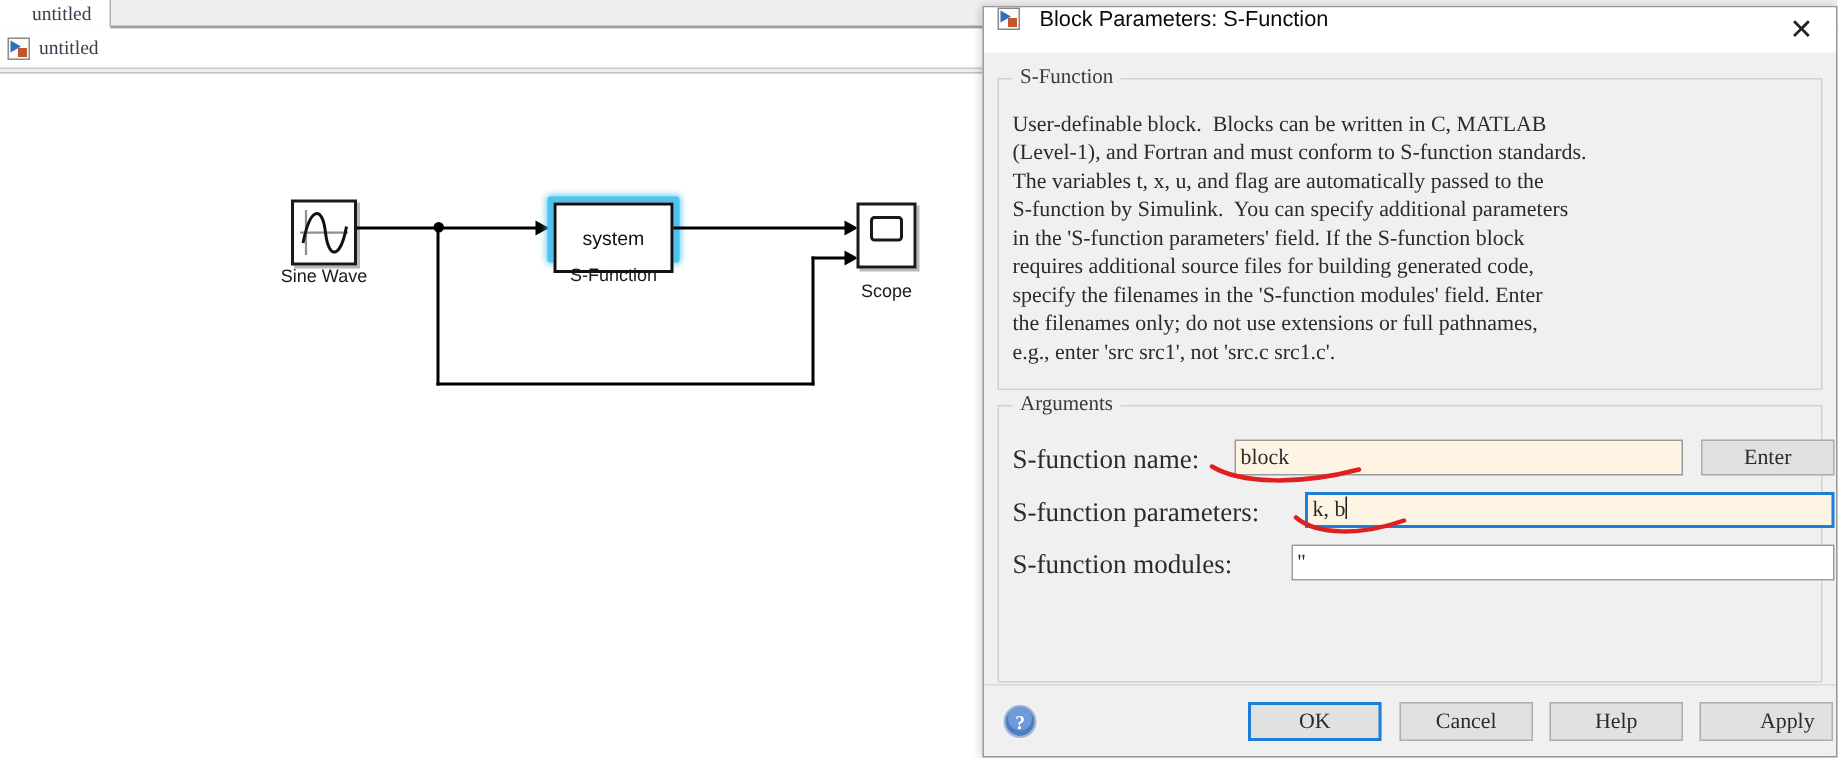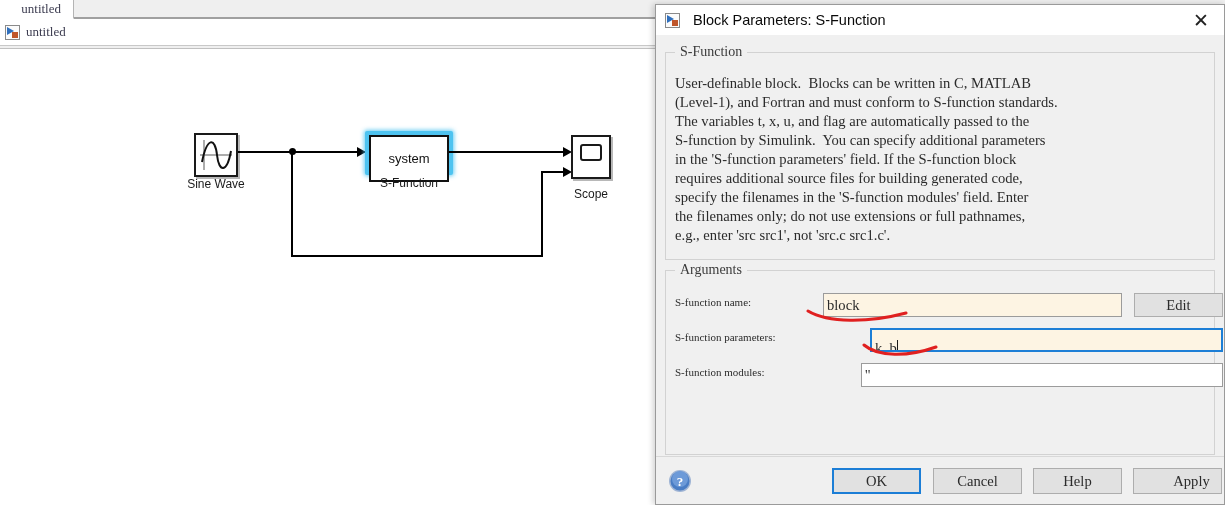--- a/index.html
+++ b/index.html
@@ -123,21 +123,21 @@
   
   #dialog {
     position:absolute; left:655px; top:4px; width:570px; height:501px;
     background:#f0f0f0;
     border:1px solid #9a9a9a;
     box-shadow:-2px 0 6px rgba(0,0,0,0.18);
   }
   #dialog-titlebar {
     position:absolute; left:0; top:0; width:568px; height:30px;
     background:#ffffff;
-    display:flex; align-items:center;
+    display:flex; 
   }
   #dialog-title {
     font-size:14.5px; color:#0a0a0a; margin-left:7px;
     font-family:"Liberation Sans", sans-serif;
   }
   #dialog-close {
     position:absolute; right:0; top:0; width:46px; height:30px;
     display:flex; align-items:center; justify-content:center;
     font-size:19px; color:#222; cursor:pointer;
     font-family:"DejaVu Sans", sans-serif;
@@ -162,32 +162,32 @@
     font-size:14.6px; line-height:19px; color:#2b2b2b;
     white-space:pre-wrap;
   }
 
   #gb-arguments { left:9px; top:265px; width:550px; height:185px; }
 
   .arg-row { position:absolute; left:0; height:24px; }
   .arg-label {
     position:absolute; top:3px;
     font-family:"Liberation Serif", serif;
-    font-size:11px; color:#2b2b2b; white-space:nowrap;
+    font-size:18px; color:#2b2b2b; white-space:nowrap;
   }
   .arg-input {
     position:absolute; top:0; height:24px;
     font-family:"Liberation Serif", serif;
     font-size:14.6px; color:#2b2b2b;
     padding:1px 3px; line-height:21px;
     background:#fdf4e3; border:1px solid #9b9b9b;
     white-space:nowrap; overflow:hidden;
   }
   .arg-input.plain { background:#ffffff; }
-  .arg-input.focused { border:2px solid #1c7ed6; background:#fdf4e3; padding:8px 3px; }
+  .arg-input.focused { border:2px solid #1c7ed6; background:#fdf4e3; padding:0 3px; }
   .caret {
     display:inline-block; width:1px; height:15px;
     background:#1a1a1a; vertical-align:-2px; margin-left:0px;
   }
 
   #edit-button {
     position:absolute; top:0; left:468px; width:89px; height:24px;
     background:#e1e1e1; border:1px solid #adadad;
     font-family:"Liberation Serif", serif;
     font-size:14.6px; color:#2b2b2b;
@@ -298,21 +298,21 @@
 the filenames only; do not use extensions or full pathnames,
 e.g., enter 'src src1', not 'src.c src1.c'.</div>
   </div>
 
   <div class="groupbox" id="gb-arguments">
     <span class="gb-title">Arguments</span>
 
     <div class="arg-row" style="top:22px; width:100%;">
       <span class="arg-label" style="left:9px;">S-function name:</span>
       <div class="arg-input" style="left:157px; width:299px;"><span>block</span></div>
-      <div id="edit-button">Edit</div>
+      <div id="edit-button">Enter</div>
     </div>
 
     <div class="arg-row" style="top:57px; width:100%;">
       <span class="arg-label" style="left:9px;">S-function parameters:</span>
       <div class="arg-input focused" style="left:204px; width:353px;"><span>k, b</span><span class="caret"></span></div>
     </div>
 
     <div class="arg-row" style="top:92px; width:100%;">
       <span class="arg-label" style="left:9px;">S-function modules:</span>
       <div class="arg-input plain" style="left:195px; width:362px;"><span>''</span></div>

